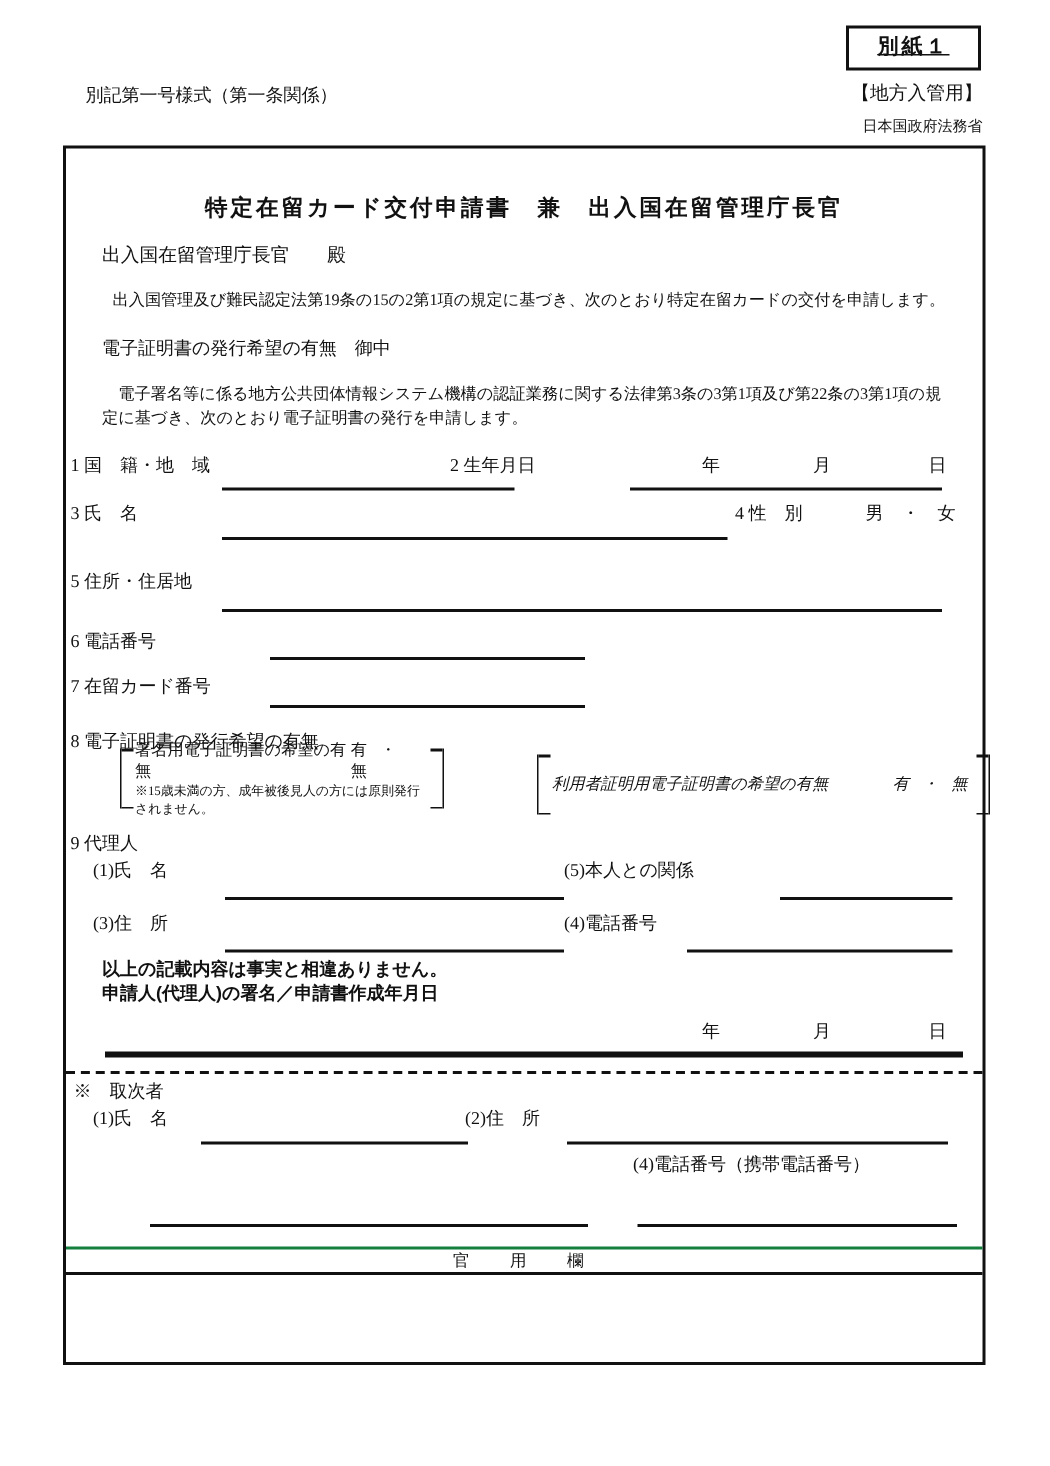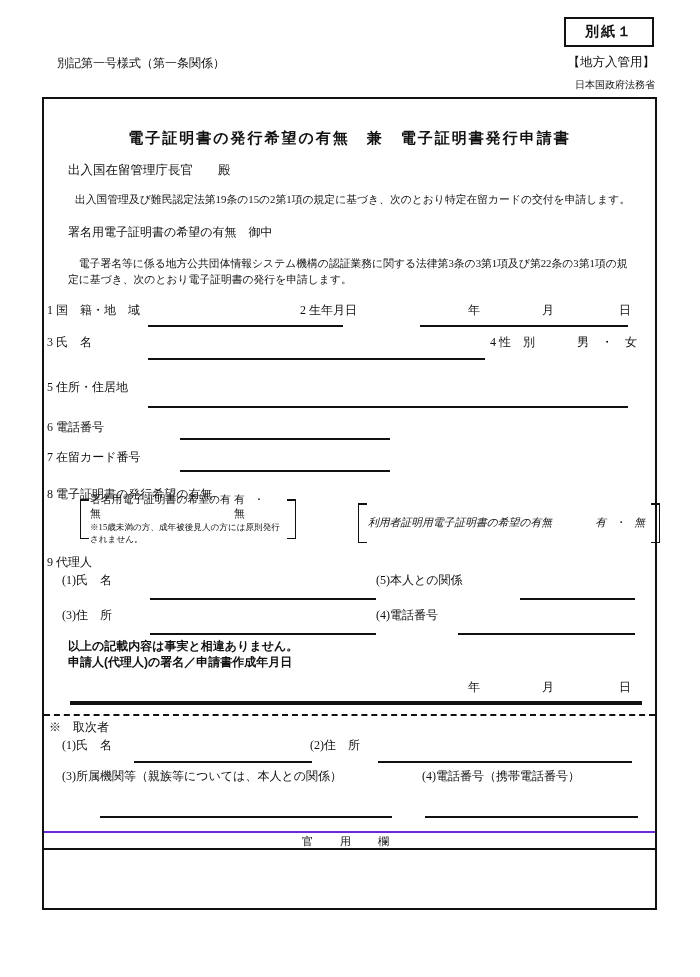--- a/index.html
+++ b/index.html
@@ -9,36 +9,36 @@
     color:#111;-webkit-font-smoothing:antialiased;
   }
   .abs{position:absolute;white-space:nowrap;}
   .t{font-size:12px;line-height:1.2;}
   .small{font-size:10.8px;}
   .page{position:absolute;left:0;top:0;width:700px;height:977px;}
 
   .sheet-box{
     position:absolute;left:564px;top:17px;width:86px;height:26px;
     border:2px solid #111;text-align:center;line-height:26px;
-    font-size:14px;font-weight:bold;letter-spacing:2px;
+    font-size:14px;font-weight:bold;letter-spacing:2px;text-decoration:underline;
   }
   .main-box{
     position:absolute;left:42px;top:97px;width:611px;height:809px;
     border:2px solid #111;
   }
   .title{
     position:absolute;left:0;top:30px;width:100%;text-align:center;
     font-size:15px;font-weight:bold;letter-spacing:2px;
   }
   .ul{position:absolute;height:2px;background:#111;}
   .thick{position:absolute;height:4px;background:#111;}
   .dashed{position:absolute;left:0;width:100%;border-top:2px dashed #111;height:0;}
   .band{
     position:absolute;left:0;top:732px;width:100%;box-sizing:border-box;
-    border-top:2px solid #6d28d9;border-bottom:2px solid #111;height:19px;
+    border-top:2px solid #15803d;border-bottom:2px solid #111;height:19px;
     text-align:center;font-size:11px;line-height:16px;letter-spacing:8px;
   }
   .bold-goth{font-family:"Liberation Sans","DejaVu Sans",sans-serif;font-weight:bold;font-size:12px;}
   .para{white-space:normal;line-height:1.5;text-indent:1em;}
 
   .cert-group{position:absolute;height:40px;}
   .cg-inner{position:absolute;left:10px;right:12px;top:0;height:100%;display:flex;flex-direction:column;justify-content:center;}
   .cg-line{display:flex;align-items:baseline;font-size:10.8px;}
   .cg-line .opts{margin-left:auto;letter-spacing:3px;}
   .cg-note{font-size:8.6px;margin-top:1px;}
@@ -59,25 +59,25 @@
 
   <div class="sheet-box">
     <span>別紙１</span>
   </div>
   <div class="abs t" style="left:57px;top:56px;font-size:12px;">別記第一号様式（第一条関係）</div>
   <div class="abs t" style="right:45px;top:55px;font-size:12.5px;">【地方入管用】</div>
   <div class="abs t" style="right:45px;top:79px;font-size:10px;">日本国政府法務省</div>
 
   <div class="main-box">
 
-    <div class="title">電子証明書の発行希望の有無　兼　電子証明書発行申請書</div>
+    <div class="title">特定在留カード交付申請書　兼　出入国在留管理庁長官</div>
 
     <div class="abs t" style="left:24px;top:64px;font-size:12.5px;">出入国在留管理庁長官　　殿</div>
     <div class="abs small" style="left:31px;top:94px;">出入国管理及び難民認定法第19条の15の2第1項の規定に基づき、次のとおり特定在留カードの交付を申請します。</div>
-    <div class="abs t" style="left:24px;top:126px;">署名用電子証明書の希望の有無　御中</div>
+    <div class="abs t" style="left:24px;top:126px;">電子証明書の発行希望の有無　御中</div>
     <div class="abs small para" style="left:24px;top:156px;width:563px;">電子署名等に係る地方公共団体情報システム機構の認証業務に関する法律第3条の3第1項及び第22条の3第1項の規定に基づき、次のとおり電子証明書の発行を申請します。</div>
 
     <div class="abs t" style="left:3px;top:204px;">1 国　籍・地　域</div>
     <div class="abs t" style="left:256px;top:204px;">2 生年月日</div>
     <div class="abs t" style="left:424px;top:204px;">年</div>
     <div class="abs t" style="left:498px;top:204px;">月</div>
     <div class="abs t" style="left:575px;top:204px;">日</div>
     <div class="ul" style="left:104px;top:226px;width:195px;"></div>
     <div class="ul" style="left:376px;top:226px;width:208px;"></div>
 
@@ -138,21 +138,20 @@
     <div class="abs t" style="left:575px;top:581px;">日</div>
     <div class="thick" style="left:26px;top:602px;width:572px;"></div>
 
     <div class="dashed" style="top:615px;"></div>
 
     <div class="abs t" style="left:5px;top:621px;">※　取次者</div>
     <div class="abs t" style="left:18px;top:639px;">(1)氏　名</div>
     <div class="abs t" style="left:266px;top:639px;">(2)住　所</div>
     <div class="ul" style="left:90px;top:662px;width:178px;"></div>
     <div class="ul" style="left:334px;top:662px;width:254px;"></div>
-    <div class="abs t" style="left:18px;top:670px;">(3)所属機関等（親族等については、本人との関係）</div>
     <div class="abs t" style="left:354px;top:670px;margin-left:24px;">(4)電話番号（携帯電話番号）</div>
     <div class="ul" style="left:56px;top:717px;width:292px;"></div>
     <div class="ul" style="left:381px;top:717px;width:213px;"></div>
 
     <div class="band">
       <span>官　用　欄</span>
     </div>
     <div class="abs" style="left:0;top:751px;width:100%;height:58px;"></div>
 
   </div>

